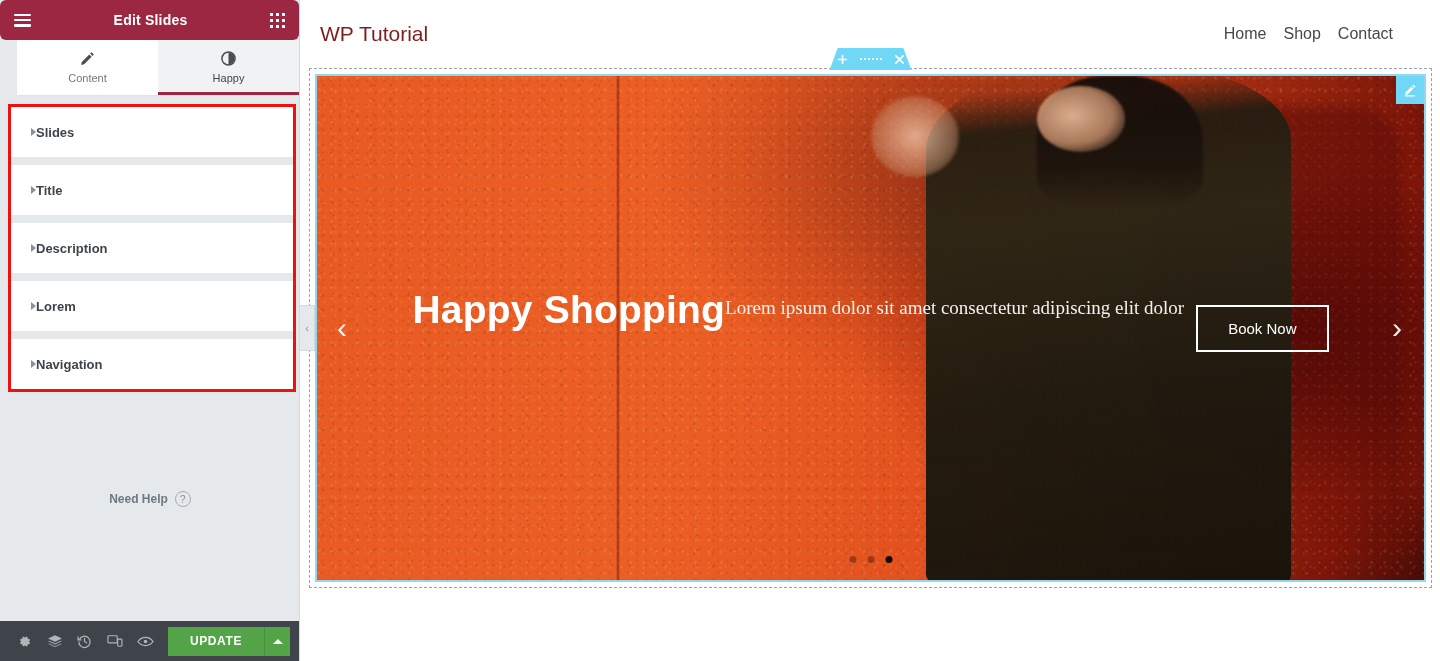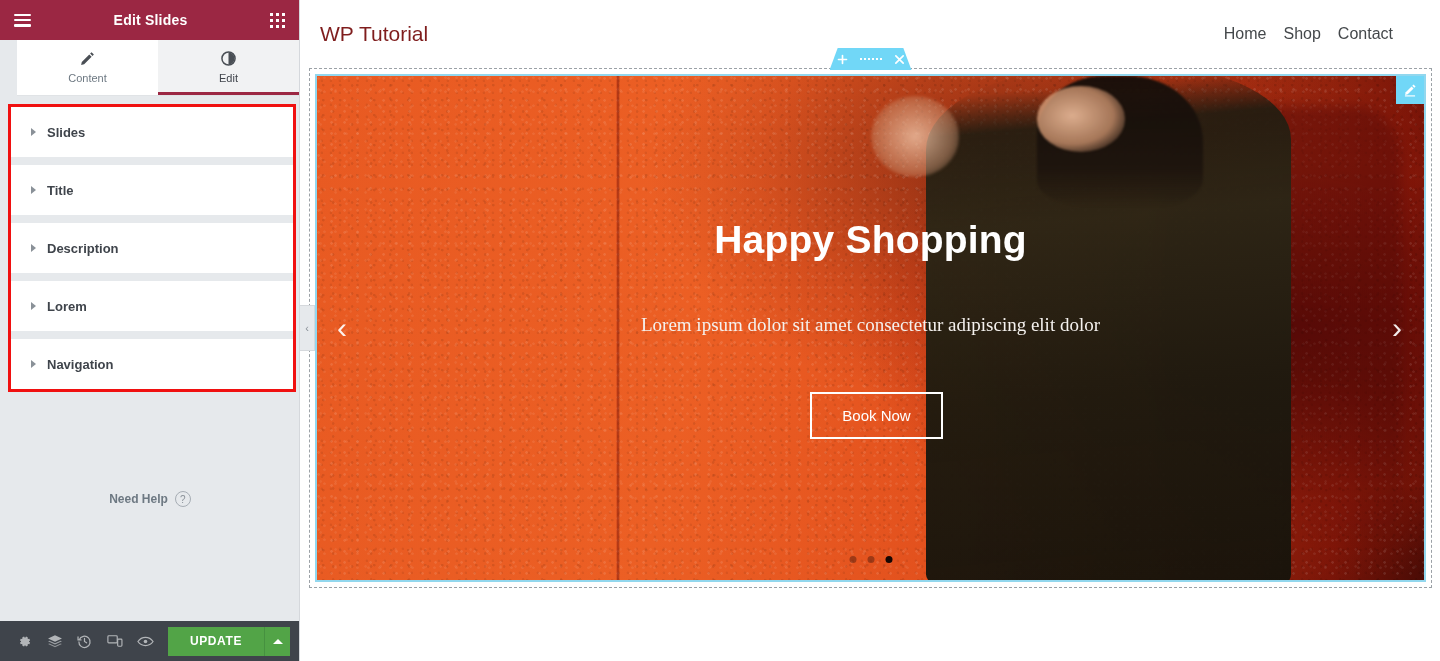--- a/index.html
+++ b/index.html
@@ -15,21 +15,21 @@
   #panel {
     position: absolute; left: 0; top: 0;
     width: 300px; height: 661px;
     background: #e6e9ec;
     display: flex; flex-direction: column;
     border-right: 1px solid #d5d8dc;
   }
   #panel-header {
     height: 40px; background: #9b2743;
     display: flex; align-items: center; justify-content: space-between;
-    padding: 8px 14px; flex: 0 0 40px;
+    padding: 8px 14px; flex: 0 0 40px; border-radius: 6px;
   }
   #panel-title {
     color: #ffffff; font-size: 14px; font-weight: bold;
     letter-spacing: .2px; flex: 1; text-align: center;
   }
   .hamburger { width: 17px; height: 13px; display: flex; flex-direction: column;
     justify-content: space-between; cursor: pointer; }
   .hamburger i { display: block; height: 2.5px; background: #ffffff; border-radius: 1px; }
   .grid-icon { width: 15px; height: 15px; display: grid;
     grid-template-columns: repeat(3, 3px); grid-template-rows: repeat(3, 3px);
@@ -58,21 +58,21 @@
 
   
   #panel-body { flex: 1 1 auto; overflow: hidden; position: relative; }
   #accordion-wrap {
     position: absolute; left: 8px; top: 8px; width: 288px;
     border: 3px solid #f01010;
     background: #ffffff;
   }
   .acc-item {
     height: 50px; background: #ffffff;
-    display: flex; align-items: center; gap: 11px;
+    display: flex; align-items: center; gap: 0;
     padding: 0 0 0 20px; cursor: pointer;
   }
   .acc-sep { height: 8px; background: #e6e9ec; }
   .acc-arrow { width: 0; height: 0; border-left: 5px solid #8a9198;
     border-top: 4px solid transparent; border-bottom: 4px solid transparent; }
   .acc-label { font-size: 13px; font-weight: bold; color: #3f444b; }
 
   #need-help {
     position: absolute; top: 395px; left: 0; width: 300px;
     display: flex; align-items: center; justify-content: center; gap: 7px;
@@ -222,22 +222,22 @@
     filter: blur(1.5px);
   }
   #model-shadow {
     position: absolute; right: 2%; top: 6%; width: 22%; height: 86%;
     background: linear-gradient(190deg, rgba(92,12,8,.55) 0%, rgba(70,9,6,.4) 60%, rgba(60,8,5,0) 100%);
     border-radius: 40% 20% 10% 30% / 20% 12% 8% 14%;
     filter: blur(6px);
   }
 
   #hero-content {
-    position: absolute; inset: 0; display: flex; flex-direction: column;
-    align-items: center; justify-content: center; gap: 16px; z-index: 6;
+    position: absolute; inset: 0; display: flex; flex-direction: row;
+    align-items: center; justify-content: center; gap: 0; z-index: 6;
   }
   #hero-title {
     color: #ffffff; font-size: 39px; font-weight: bold;
     margin-bottom: 36px; text-align: center; letter-spacing: .2px;
   }
   #hero-desc {
     color: #f4f1ee; font-size: 19px; font-family: "Liberation Serif", serif;
     margin-bottom: 40px; text-align: center;
   }
   #hero-btn {
@@ -299,21 +299,21 @@
         </span>
         <span>Content</span>
       </div>
       <div class="tab active">
         <span class="ticon">
           <svg width="15" height="15" viewBox="0 0 16 16">
             <circle cx="8" cy="8" r="7" fill="none" stroke="#4a4f55" stroke-width="1.6"></circle>
             <path d="M8 1.6A6.4 6.4 0 0 1 8 14.4z" fill="#4a4f55"></path>
           </svg>
         </span>
-        <span>Edit</span>
+        <span>Happy</span>
       </div>
     </div>
 
     <div id="panel-body">
       <div id="accordion-wrap">
         <div class="acc-item">
           <span class="acc-arrow"></span>
           <span class="acc-label">Slides</span>
         </div>
         <div class="acc-sep"></div>

